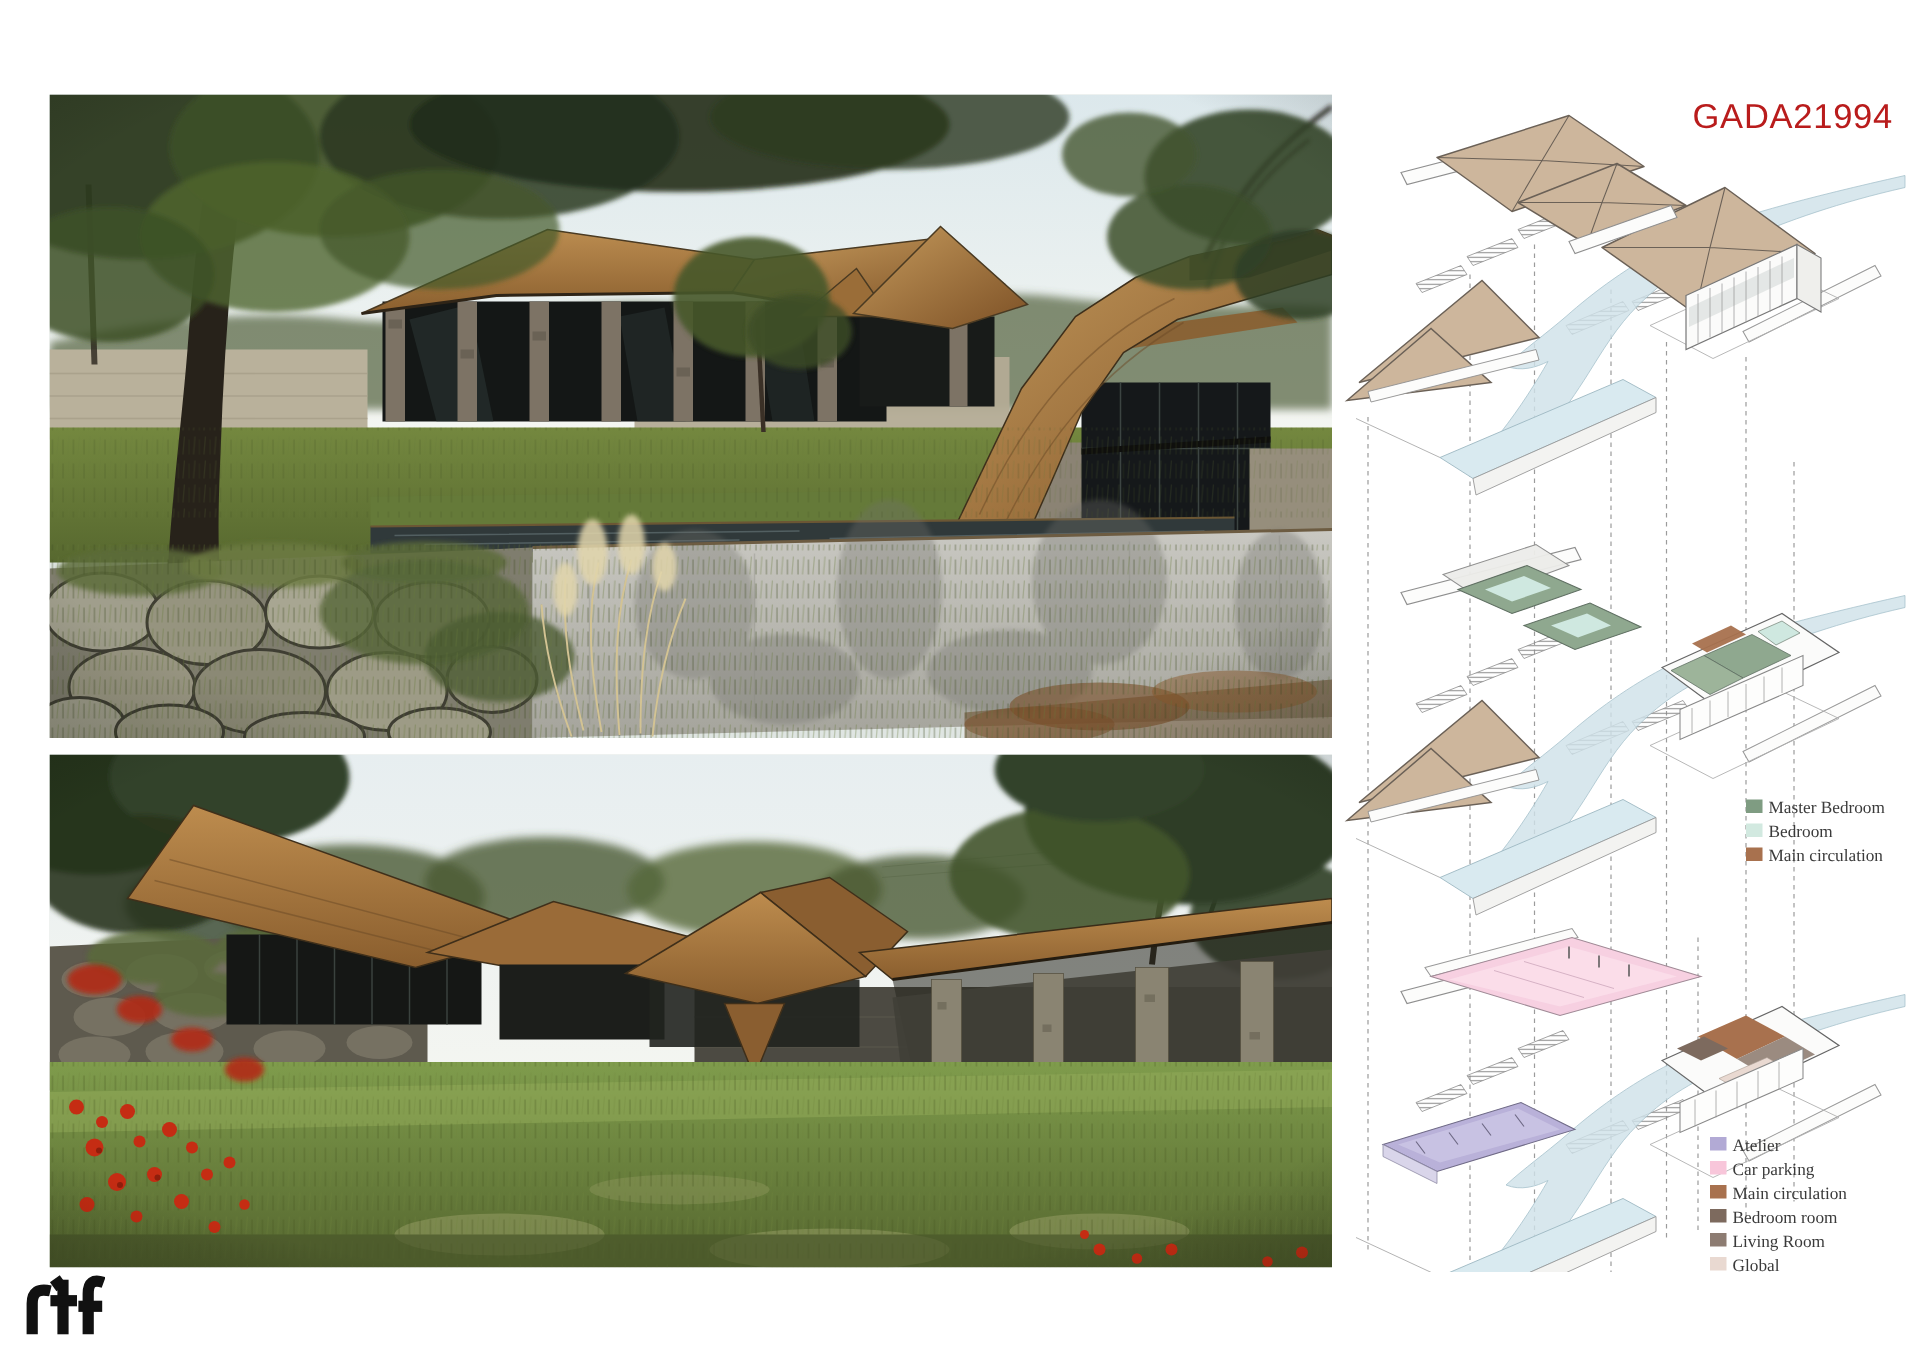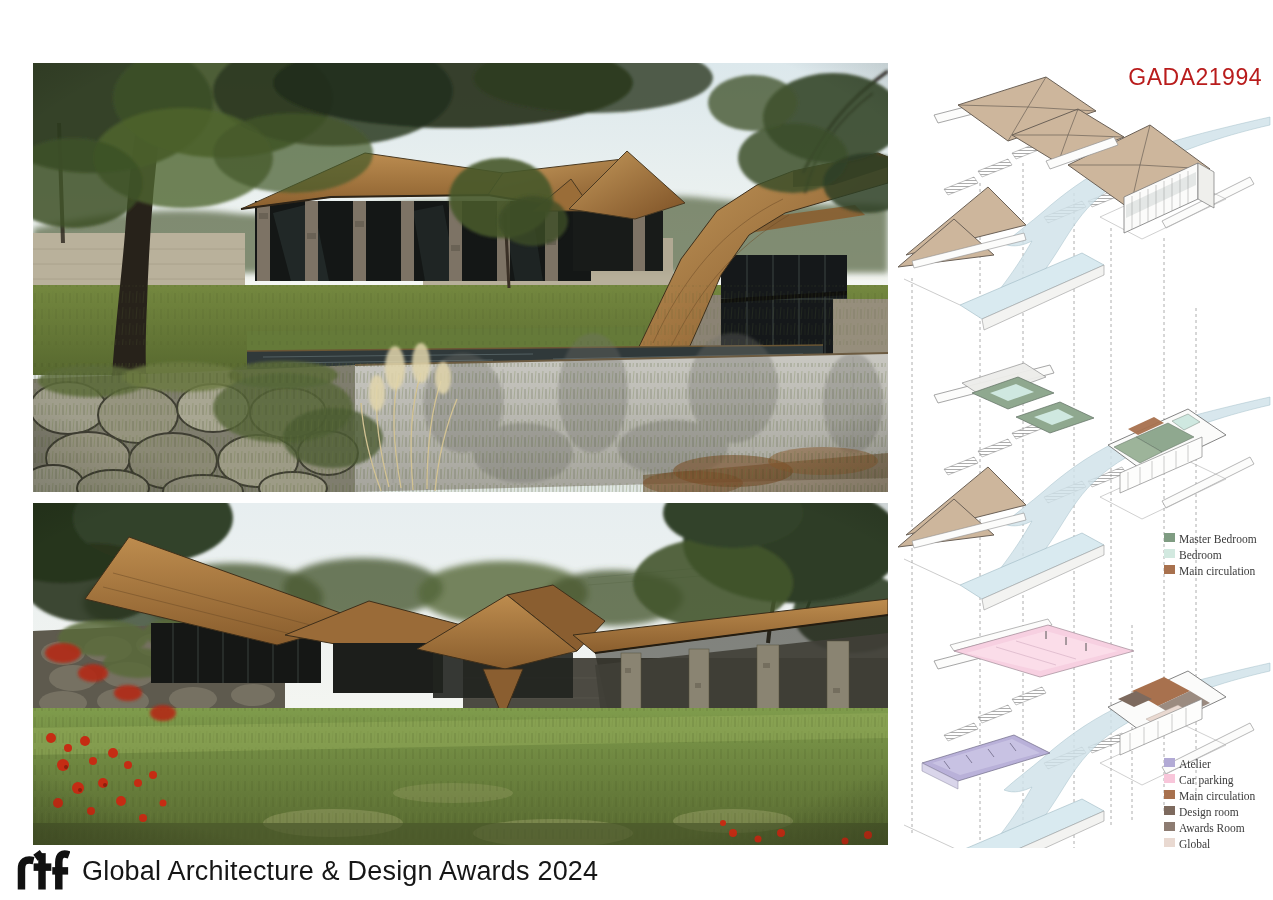--- a/index.html
+++ b/index.html
@@ -17,21 +17,21 @@
   #photo2{left:33px;top:503px;width:855px;height:342px}
   #axon-col{position:absolute;left:896px;top:63px;width:377px;height:785px}
   #axon-col svg{display:block;width:100%;height:100%}
   .legend{
     position:absolute;display:flex;flex-direction:column;gap:3px;
     font-family:"Liberation Serif",serif;font-size:11.5px;color:#3b3b3b;
   }
   .legend-row{display:flex;align-items:flex-start;gap:4px;height:13px;white-space:nowrap}
   .sw{width:11px;height:9px;display:inline-block;flex:0 0 auto}
   #legend-upper{left:1164px;top:533px}
-  #legend-lower{left:1164px;top:758px}
+  #legend-lower{left:1140px;top:758px}
   .footer{position:absolute;left:14px;top:846px;height:50px;display:flex;align-items:center;gap:12px}
   .footer-title{font-size:27px;color:#161616;letter-spacing:.2px}
   .sr-only{position:absolute;width:1px;height:1px;overflow:hidden;clip:rect(0 0 0 0);white-space:nowrap}
 </style>
 </head>
 <body>
 
 <div class="board-id">GADA21994</div>
 
 <div id="photo1" class="photo">
@@ -535,25 +535,25 @@
   <div class="legend-row">
     <span class="sw" style="background: rgb(248, 198, 218);"></span>
     <span>Car parking</span>
   </div>
   <div class="legend-row">
     <span class="sw" style="background: rgb(168, 113, 78);"></span>
     <span>Main circulation</span>
   </div>
   <div class="legend-row">
     <span class="sw" style="background: rgb(125, 106, 94);"></span>
-    <span>Design room</span>
+    <span>Bedroom room</span>
   </div>
   <div class="legend-row">
     <span class="sw" style="background: rgb(141, 124, 114);"></span>
-    <span>Awards Room</span>
+    <span>Living Room</span>
   </div>
   <div class="legend-row">
     <span class="sw" style="background: rgb(233, 217, 209);"></span>
     <span>Global</span>
   </div>
 </div>
 
 <div class="footer">
   <span>
     <span class="sr-only">rtf</span>
@@ -561,14 +561,13 @@
       <g stroke="#111111" stroke-width="8" fill="none" stroke-linecap="butt" stroke-linejoin="miter">
         <path d="M8,46 L8,24 Q8,12 21,15"></path>
         <path d="M30,7 L30,46"></path>
         <path d="M21,22 L40,22"></path>
         <path d="M30,7 L23,12"></path>
         <path d="M48,46 L48,17 Q48,5 59,9"></path>
         <path d="M41,26 L58,26"></path>
       </g>
     </svg>
   </span>
-  <span class="footer-title">Global Architecture &amp; Design Awards 2024</span>
 </div>
 
 </body></html>

